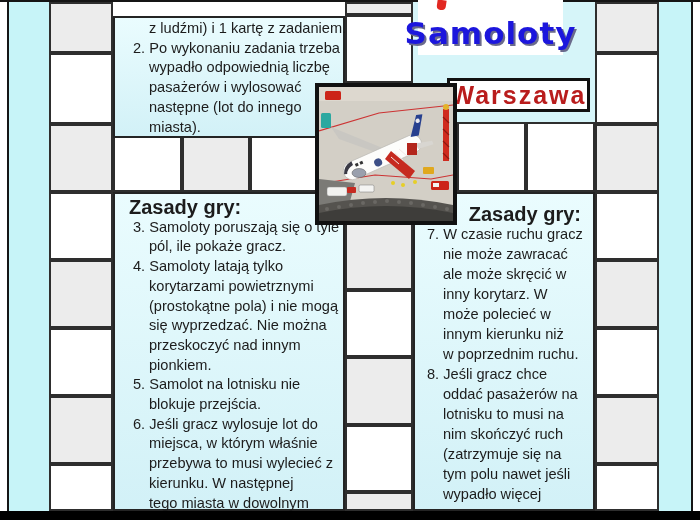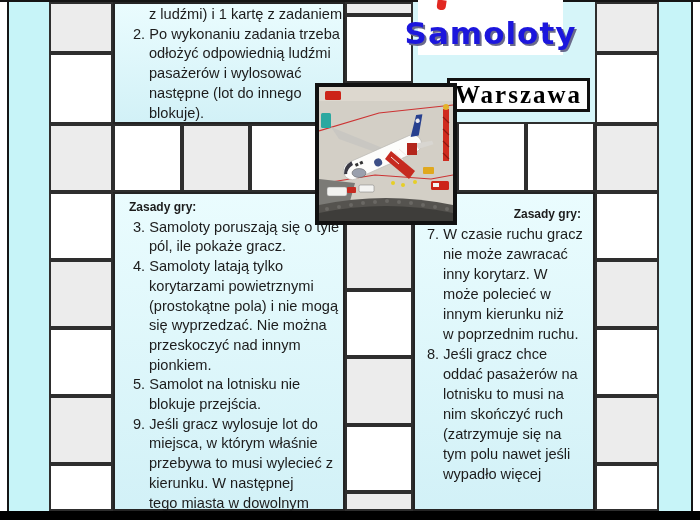--- a/index.html
+++ b/index.html
@@ -15,29 +15,29 @@
   .cell.white{background:#ffffff;}
   .cell.gray{background:#ececec;}
   
   .block{background:linear-gradient(180deg,#eafcfe 0%,#d2f1f7 100%);
          border:2px solid #242424;}
   .bgplain{background:#d6f5f9;}
   .txt{font-size:14.6px;line-height:19.7px;white-space:nowrap;}
   .txt .line{white-space:nowrap;}
   .txt .num{padding-left:4px;}
   .txt .cont{padding-left:20px;}
-  .heading{font-weight:bold;font-size:12px;}
+  .heading{font-weight:bold;font-size:20px;}
   
   .titlebox{background:#ffffff;display:flex;align-items:flex-end;justify-content:center;}
   .titletext{font-family:"DejaVu Sans",sans-serif;font-weight:bold;font-size:31px;
              color:#1c16dd;text-shadow:2px 2px 0 #6a6a8c;letter-spacing:1px;line-height:1;
              padding-bottom:6px;}
   .redbit{background:#e22822;border-radius:0 0 4px 4px;transform:rotate(8deg);}
   .citybox{background:#ffffff;border:3px solid #111;display:flex;align-items:center;justify-content:center;}
-  .citytext{font-family:Liberation Serif, serif;font-weight:bold;font-size:25px;letter-spacing:2px;color:#000000;}
+  .citytext{font-family:Liberation Sans, sans-serif;font-weight:bold;font-size:25px;letter-spacing:2px;color:#b91c1c;}
   
   .photo{border:4px solid #111;background:#d3cfc6;}
 </style>
 </head>
 <body>
 
 <div id="stage">
 
   <div class="abs vline" style="left:0;top:0;width:700px;height:2px;"></div>
   <div class="abs vline" style="left:7px;top:0;width:2px;height:511px;"></div>
@@ -75,55 +75,56 @@
   <div class="abs cell white" style="left:345px;top:15px;width:68px;height:68px;"></div>
   <div class="abs cell gray" style="left:345px;top:222px;width:68px;height:68px;"></div>
   <div class="abs cell white" style="left:345px;top:290px;width:68px;height:67px;"></div>
   <div class="abs cell gray" style="left:345px;top:357px;width:68px;height:68px;"></div>
   <div class="abs cell white" style="left:345px;top:425px;width:68px;height:67px;"></div>
   <div class="abs cell gray" style="left:345px;top:492px;width:68px;height:19px;"></div>
 
   <div class="abs cell white" style="left:457px;top:122px;width:69px;height:70px;"></div>
   <div class="abs cell white" style="left:526px;top:122px;width:69px;height:70px;"></div>
 
-  <div class="abs block txt" style="left:113px;top:2px;width:232px;height:122px;padding:1px 0 0 14px;">
+  <div class="abs block txt" style="left:113px;top:16px;width:232px;height:122px;padding:1px 0 0 14px;">
       <div class="line cont">z ludźmi) i 1 kartę z zadaniem.</div>
       <div class="line num">2. Po wykonaniu zadania trzeba</div>
-      <div class="line cont">odłożyć odpowiednią ludźmi</div>
+      <div class="line cont">wypadło odpowiednią liczbę</div>
       <div class="line cont">pasażerów i wylosować</div>
       <div class="line cont">następne (lot do innego</div>
-      <div class="line cont">blokuje).</div>
+      <div class="line cont">miasta).</div>
     </div>
 
   <div class="abs block txt" style="left:113px;top:192px;width:232px;height:319px;padding:4px 0 0 14px;">
     <div class="heading">Zasady gry:</div>
     <div>
         <div class="line num">3. Samoloty poruszają się o tyle</div>
         <div class="line cont">pól, ile pokaże gracz.</div>
         <div class="line num">4. Samoloty latają tylko</div>
         <div class="line cont">korytarzami powietrznymi</div>
         <div class="line cont">(prostokątne pola) i nie mogą</div>
         <div class="line cont">się wyprzedzać. Nie można</div>
         <div class="line cont">przeskoczyć nad innym</div>
         <div class="line cont">pionkiem.</div>
         <div class="line num">5. Samolot na lotnisku nie</div>
         <div class="line cont">blokuje przejścia.</div>
-        <div class="line num">9. Jeśli gracz wylosuje lot do</div>
+        <div class="line num">6. Jeśli gracz wylosuje lot do</div>
         <div class="line cont">miejsca, w którym właśnie</div>
         <div class="line cont">przebywa to musi wylecieć z</div>
         <div class="line cont">kierunku. W następnej</div>
         <div class="line cont">tego miasta w dowolnym</div>
       </div>
   </div>
 
   <div class="abs block txt" style="left:413px;top:192px;width:182px;height:319px;padding:10px 8px 0 8px;line-height:20px;">
     <div class="heading" style="text-align:right;padding-right:4px;">Zasady gry:</div>
     <div>
         <div class="line num">7. W czasie ruchu gracz</div>
         <div class="line cont">nie może zawracać</div>
+        <div class="line cont">ale może skręcić w</div>
         <div class="line cont">inny korytarz. W</div>
         <div class="line cont">może polecieć w</div>
         <div class="line cont">innym kierunku niż</div>
         <div class="line cont">w poprzednim ruchu.</div>
         <div class="line num">8. Jeśli gracz chce</div>
         <div class="line cont">oddać pasażerów na</div>
         <div class="line cont">lotnisku to musi na</div>
         <div class="line cont">nim skończyć ruch</div>
         <div class="line cont">(zatrzymuje się na</div>
         <div class="line cont">tym polu nawet jeśli</div>

